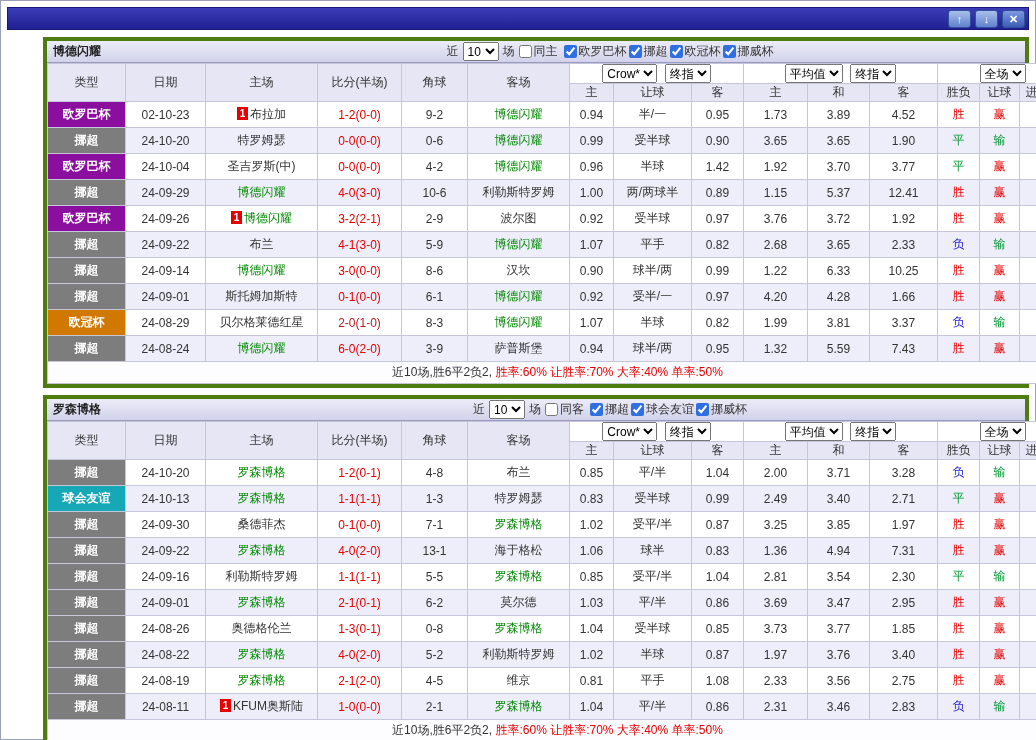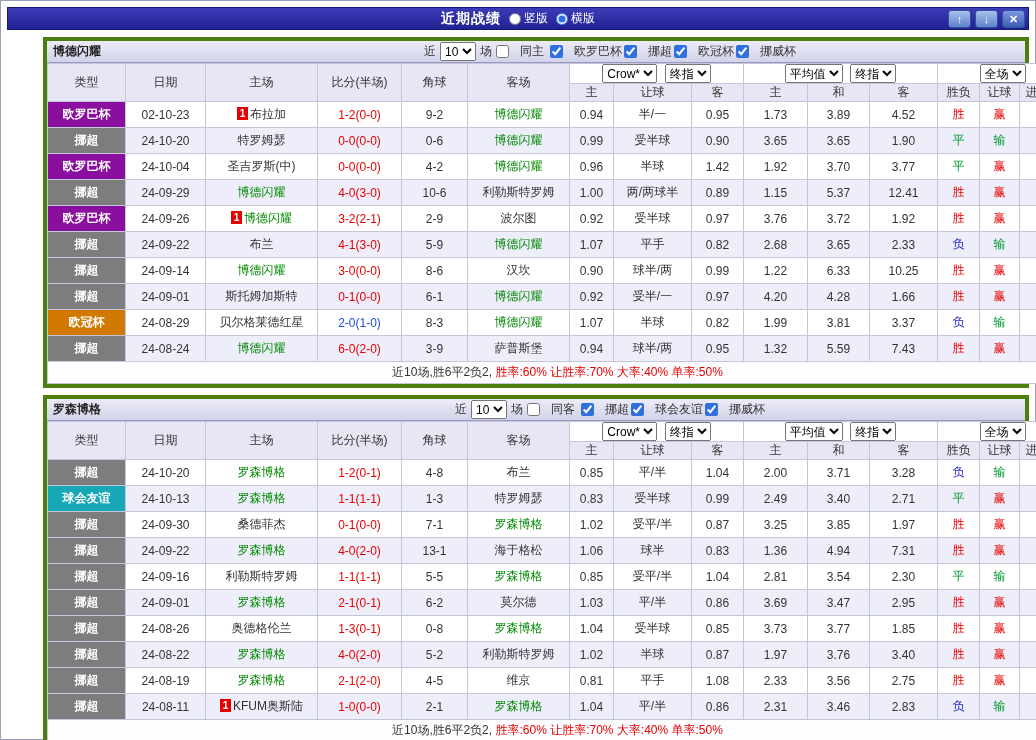--- a/index.html
+++ b/index.html
@@ -29,21 +29,21 @@
 
   
   .section { margin-top:7px; border:4px solid #4d7c0f; background:#fff;margin-left:36px; }
   .section-header {
     height:22px; background:linear-gradient(#ececf8,#d2d2ea);
     border-bottom:1px solid #9898c0; display:flex; align-items:center; padding:0 6px;
   }
   .team-name { font-weight:bold; color:#222; width:150px; font-size:12px; }
   .filter-bar { flex:1; display:flex; align-items:center; justify-content:center; gap:4px; }
   .filter-bar select { height:19px; font-size:12px; }
-  .chk { display:inline-flex; align-items:center; gap:11px; cursor:pointer; margin-right:2px;justify-content:flex-end; }
+  .chk { display:inline-flex; align-items:center; gap:2px; cursor:pointer; margin-right:2px;justify-content:flex-end; }
   .chk input { width:13px; height:13px; accent-color:#2f6fe0; }
 
   
   table { width:100%; border-collapse:collapse; table-layout:fixed; }
   th, td {
     border:1px solid #c6c6da; text-align:center; font-size:12px;
     white-space:nowrap; overflow:hidden; vertical-align:middle;
   }
   thead th { background:#e6e6f5; font-weight:normal; color:#333; height:20px; }
   thead tr.sub th { height:17px; }
@@ -58,31 +58,20 @@
     margin-right:2px; padding:0 1px; vertical-align:1px;
   }
   tfoot td { height:22px; background:#fdfdff; font-size:12px; }
 </style>
 </head>
 <body>
 
 <div class="frame">
 
   <div class="titlebar">
-    <div class="titlebar-center">
-      <span class="page-title">近期战绩</span>
-      <label class="tb-radio">
-        <input type="radio" name="layout" style="">
-        <span>竖版</span>
-      </label>
-      <label class="tb-radio">
-        <input type="radio" name="layout" checked="" style="">
-        <span>横版</span>
-      </label>
-    </div>
     <div class="tb-buttons">
       <button class="tb-btn">↑</button>
       <button class="tb-btn">↓</button>
       <button class="tb-btn close">✕</button>
     </div>
   </div>
 
   <div class="section">
     <div class="section-header">
       <div class="team-name">博德闪耀</div>
@@ -293,21 +282,21 @@
             <td>4.28</td>
             <td>1.66</td>
             <td style="color: rgb(230, 0, 0);">胜</td>
             <td style="color: rgb(230, 0, 0);">赢</td>
             <td style="color: rgb(0, 153, 51);">小</td>
           </tr>
           <tr>
             <td class="league" style="background: rgb(208, 120, 0);">欧冠杯</td>
             <td>24-08-29</td>
             <td><span>贝尔格莱德红星</span></td>
-            <td style="color: #1d4ed8;">2-0(1-0)</td>
+            <td style="color: #b91c1c;">2-0(1-0)</td>
             <td>8-3</td>
             <td><span style="color: rgb(0, 136, 0);">博德闪耀</span></td>
             <td>1.07</td>
             <td>半球</td>
             <td>0.82</td>
             <td>1.99</td>
             <td>3.81</td>
             <td>3.37</td>
             <td style="color: rgb(34, 34, 204);">负</td>
             <td style="color: rgb(0, 153, 51);">输</td>

